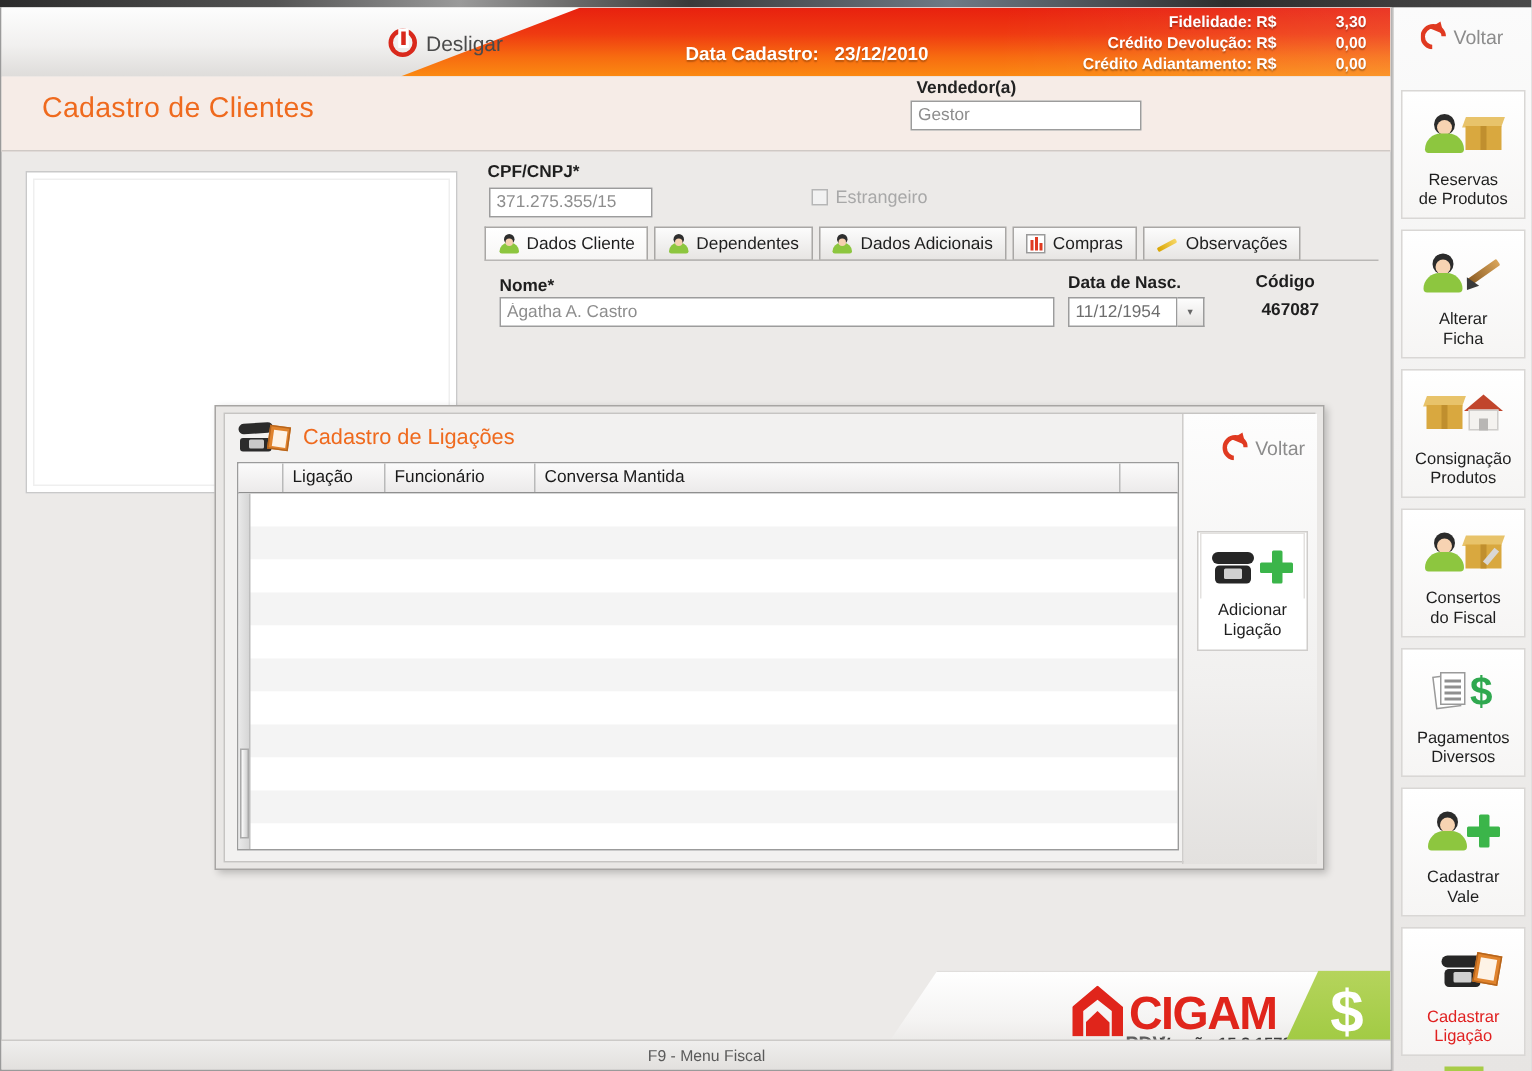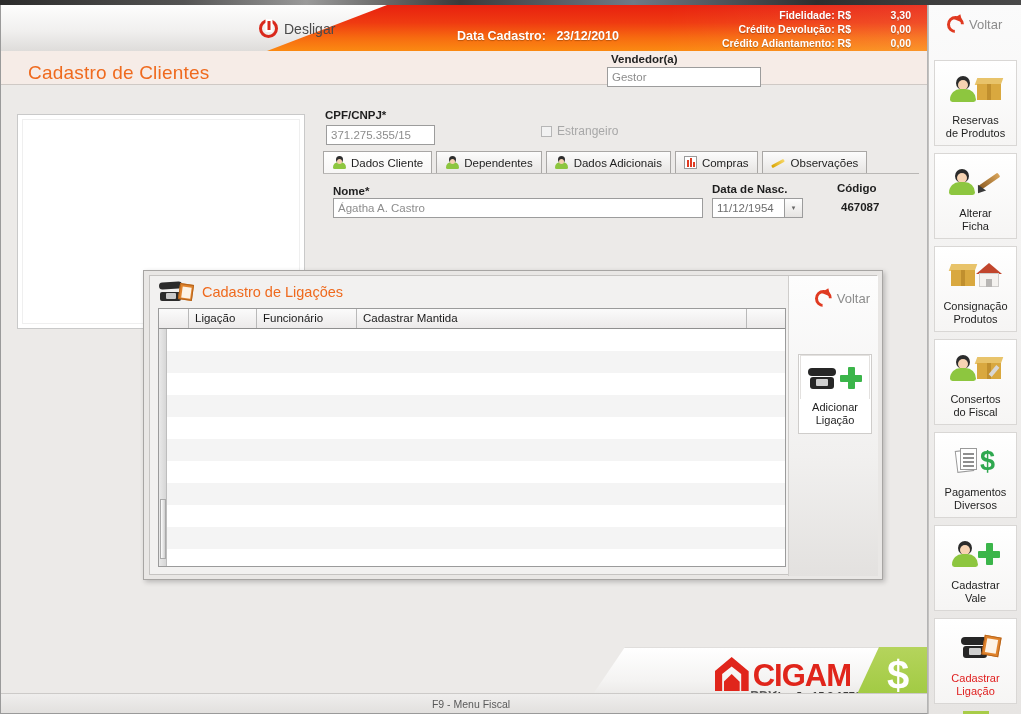--- a/index.html
+++ b/index.html
@@ -67,21 +67,21 @@
     position: absolute; right: 16px; top: 3px;
     font-size: 10.5px; font-weight: bold; color: #ffffff;
     text-shadow: 0 1px 1px rgba(0,0,0,.28);
   }
   .credits .row { display: flex; justify-content: flex-end; line-height: 14px; }
   .credits .lab { text-align: right; }
   .credits .val { width: 60px; text-align: right; }
 
   
   .title-band {
-    position: absolute; left: 0; top: 46px; width: 926px; height: 34px;
+    position: absolute; left: 0; top: 46px; width: 926px; height: 50px;
     background: #f6ece7;
     border-bottom: 1px solid #cfc9c5;
   }
   .page-title {
     position: absolute; left: 27px; top: 11px;
     font-size: 19px; color: #ef6a1e; letter-spacing: .2px;
   }
   .vendedor-wrap { position: absolute; left: 606px; top: 2px; }
   .vendedor-lab { font-size: 11.5px; font-weight: bold; color: #222; display:block; margin-left: 4px;}
   .vendedor-inp {
@@ -507,21 +507,21 @@
               <i class="bk"></i>
           </span>
           <span>Cadastro de Ligações</span>
         </div>
 
         <div class="tbl">
           <div class="tbl-head">
             <div class="th" style="width:30px;"></div>
             <div class="th" style="width:68px;">Ligação</div>
             <div class="th" style="width:100px;">Funcionário</div>
-            <div class="th" style="width:390px;">Cadastrar Mantida</div>
+            <div class="th" style="width:390px;">Conversa Mantida</div>
             <div class="th" style="width:38px;border-right:none;"></div>
           </div>
           <div class="tbl-body">
             <div class="modal-scroll-v">
               <div class="modal-scroll-thumb"></div>
             </div>
             <div class="trow"></div>
             <div class="trow"></div>
             <div class="trow"></div>
             <div class="trow"></div>

